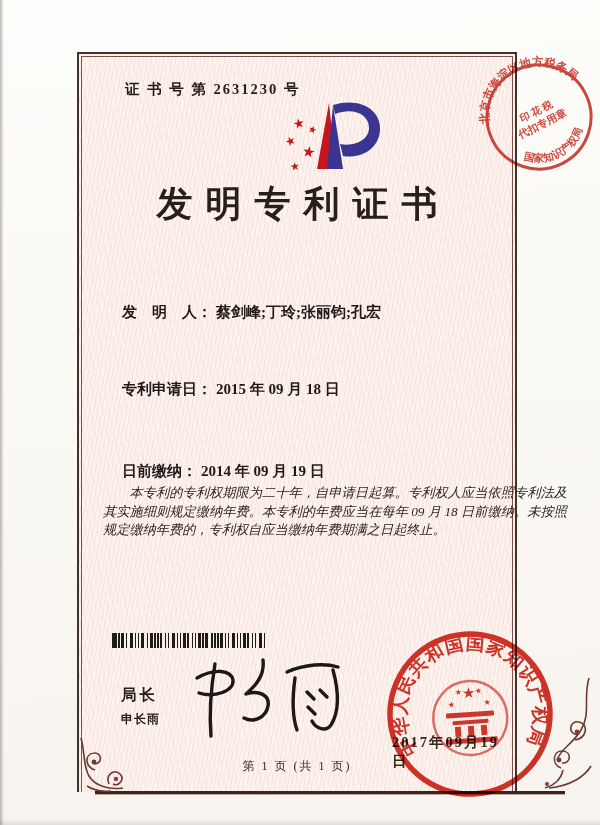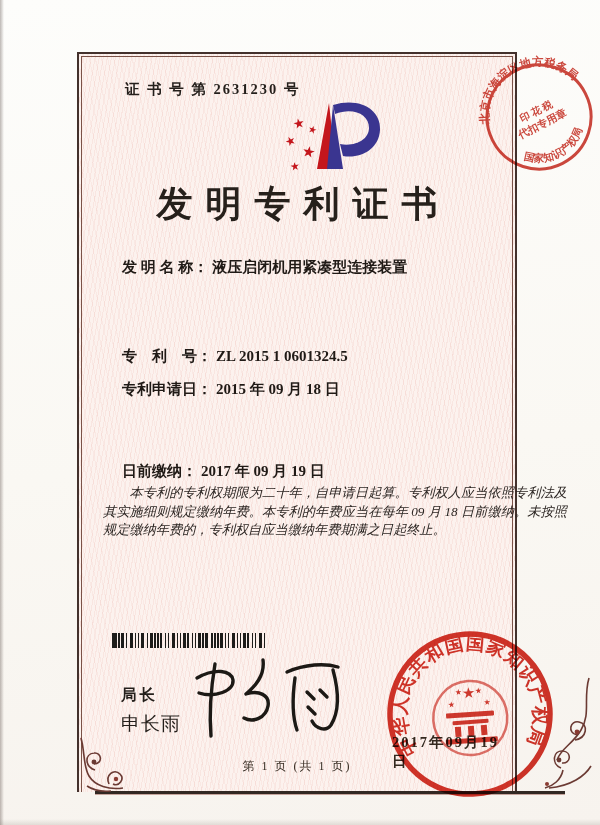--- a/index.html
+++ b/index.html
@@ -61,21 +61,21 @@
     position:absolute; left:24px; top:430px; width:464px;
     font-size:13.2px; line-height:18.6px; color:#2b2522;
     text-align:justify; font-style:italic; font-weight:500;
   }
   .body-text p { text-indent:2em; margin:0; }
 
   .barcode { position:absolute; left:33px; top:579px; width:158px; height:15px; display:flex; }
   .barcode i { display:block; height:100%; }
 
   .signer-title { position:absolute; left:42px; top:631px; font-size:15.5px; font-weight:bold; color:#241f1b; letter-spacing:3px; }
-  .signer-name  { position:absolute; left:42px; top:657px; font-size:19px; font-weight:normal; color:#241f1b; letter-spacing:1px; }
+  .signer-name  { position:absolute; left:42px; top:657px; font-size:12px; font-weight:bold; color:#241f1b; letter-spacing:1px; }
   .signature { position:absolute; left:104px; top:594px; width:180px; height:106px; z-index:2; }
 
   .office-seal { position:absolute; left:303px; top:572px; width:176px; height:176px; z-index:3;
                  mix-blend-mode:multiply; transform:rotate(-4deg); opacity:.92; }
   .tax-seal { position:absolute; left:400px; top:3px; width:120px; height:120px;
               mix-blend-mode:multiply; transform:rotate(-27deg); opacity:.85; }
   .seal-date { position:absolute; left:313px; top:679px; font-size:14.5px; color:#33291f;
                letter-spacing:2px; z-index:2; font-weight:600; }
 
   .page-footer { position:absolute; left:0; top:704px; width:100%; text-align:center;
@@ -116,31 +116,28 @@
       </svg>
       <span class="star" style="left:16px; top:20px; font-size:13px; transform:rotate(-12deg);">★</span>
       <span class="star" style="left:31px; top:28px; font-size:10px; transform:rotate(18deg);">★</span>
       <span class="star" style="left:8px;  top:38px; font-size:12px; transform:rotate(-25deg);">★</span>
       <span class="star" style="left:25px; top:48px; font-size:15px; transform:rotate(10deg);">★</span>
       <span class="star" style="left:13px; top:64px; font-size:11px; transform:rotate(-8deg);">★</span>
     </div>
 
     <div class="title">发明专利证书</div>
 
-    <div class="field-row" style="top:204px">
-      <span class="label">发 明 名 称：</span><span class="value">液压启闭机用紧凑型连接装置</span>
-    </div>
-    <div class="field-row" style="top:293px">
-      <span class="label">专　利　号：</span><span class="value">ZL 2015 1 0601324.5</span>
+    <div class="field-row" style="top:249px">
+      <span class="label">发　明　人：</span><span class="value">蔡剑峰;丁玲;张丽钧;孔宏</span>
     </div>
     <div class="field-row" style="top:326px">
       <span class="label">专利申请日：</span><span class="value">2015 年 09 月 18 日</span>
     </div>
     <div class="field-row" style="top:408px">
-      <span class="label">日前缴纳：</span><span class="value">2017 年 09 月 19 日</span>
+      <span class="label">日前缴纳：</span><span class="value">2014 年 09 月 19 日</span>
     </div>
 
     <div class="body-text">
       <p>本专利的专利权期限为二十年，自申请日起算。专利权人应当依照专利法及其实施细则规定缴纳年费。本专利的年费应当在每年 09 月 18 日前缴纳。未按照规定缴纳年费的，专利权自应当缴纳年费期满之日起终止。</p>
     </div>
 
     <div class="barcode">
         <i style="width: 4.51429px; background: rgb(29, 28, 26);"></i>
         <i style="width: 1.50476px; background: transparent;"></i>
         <i style="width: 1.50476px; background: rgb(29, 28, 26);"></i>

